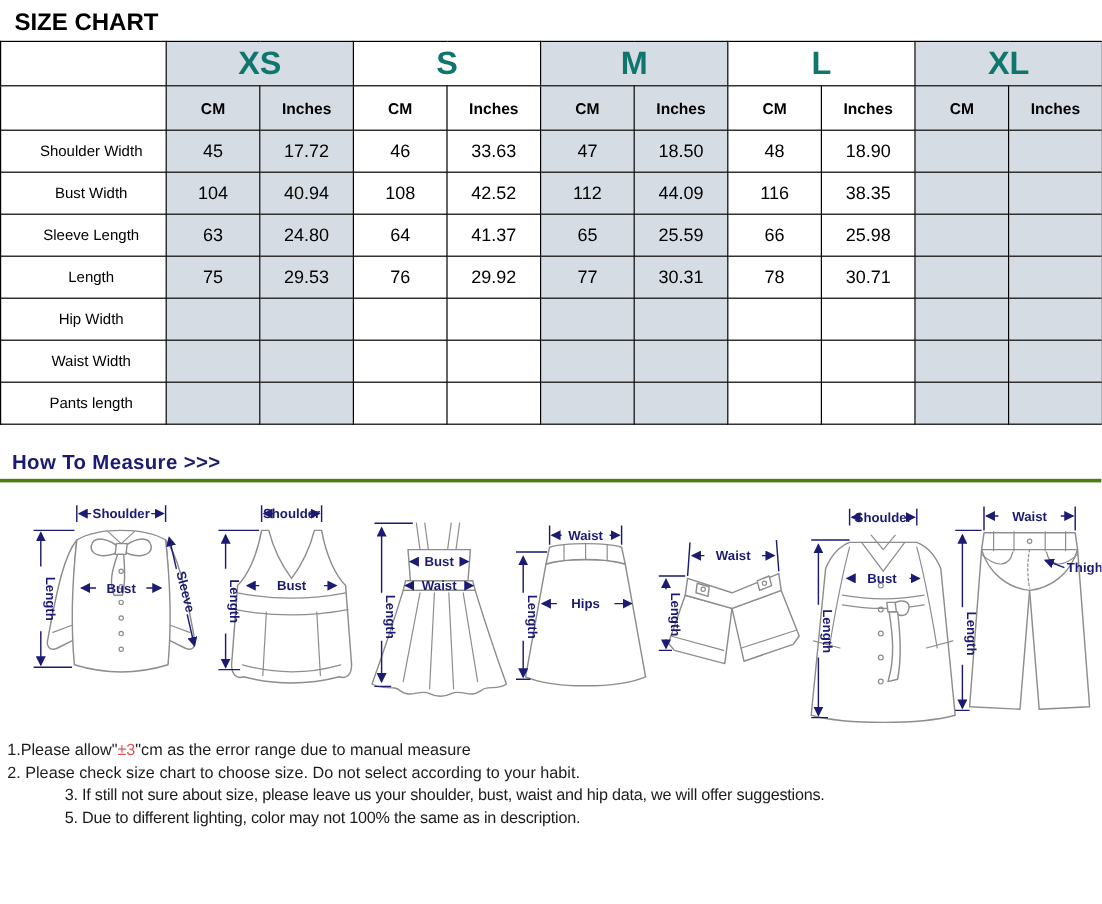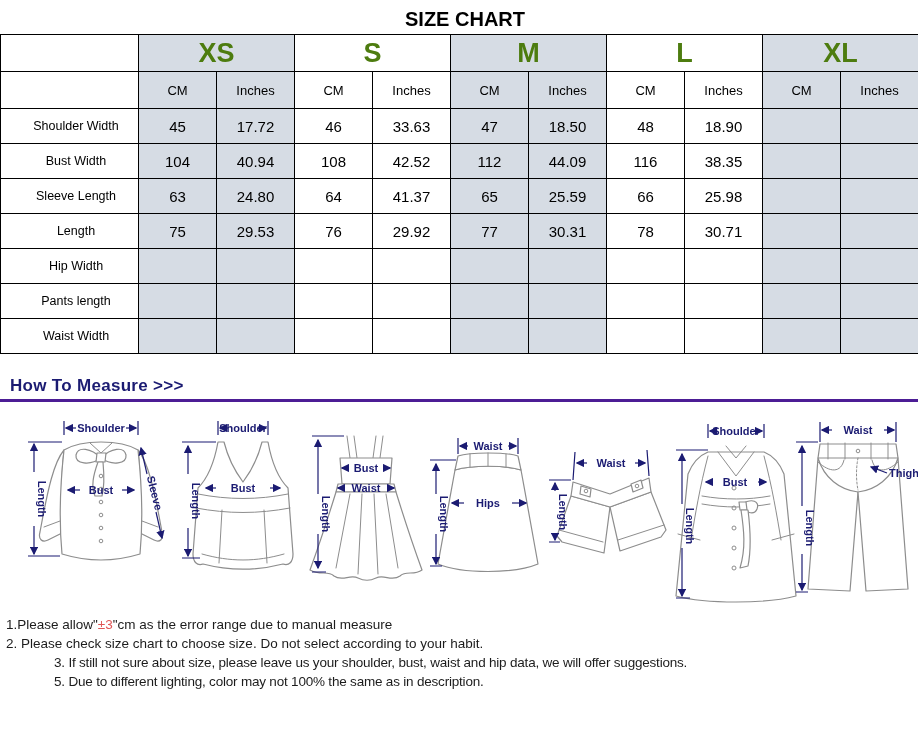--- a/index.html
+++ b/index.html
@@ -1,25 +1,25 @@
 <!DOCTYPE html>
 <html><head>
 <meta charset="utf-8">
 <style>
   html,body{margin:0;padding:0;}
   body{width:918px;height:753px;background:#fff;font-family:"Liberation Sans",sans-serif;color:#000;overflow:hidden;}
-  .title{height:34px;line-height:38px;text-align:center;font-size:20px;font-weight:bold;margin-left:12px;}
+  .title{height:34px;line-height:38px;font-size:20px;font-weight:bold;margin-left:12px;}
   table.size-chart{width:918px;border-collapse:collapse;table-layout:fixed;}
   table.size-chart td,table.size-chart th{border:1px solid #000;text-align:center;vertical-align:middle;padding:0;overflow:hidden;}
   .sh{background:#d6dce4;}
-  tr.size-row th{height:36px;font-size:27px;font-weight:bold;color:#4d7c0f;}
-  tr.unit-row td{height:36px;font-size:13px;font-weight:normal;}
+  tr.size-row th{height:36px;font-size:27px;font-weight:bold;color:#0f766e;}
+  tr.unit-row td{height:36px;font-size:13px;font-weight:bold;}
   tr.dr td{height:34px;font-size:15px;font-weight:normal;}
   tr.dr td.rl{font-size:12.5px;padding-left:13px;}
-  .measure-head{margin-top:22px;padding:0 0 3px 10px;border-bottom:3px solid #4c1d95;}
+  .measure-head{margin-top:22px;padding:0 0 3px 10px;border-bottom:3px solid #4d7c0f;}
   .measure-head span{font-size:17px;font-weight:bold;color:#1b1b72;letter-spacing:.3px;}
   svg.figures{display:block;margin-top:4px;}
   .g{fill:#fff;stroke:#8d8d8d;stroke-width:1.2;stroke-linejoin:round;stroke-linecap:round;}
   .gl{fill:none;stroke:#8d8d8d;stroke-width:1;stroke-linecap:round;}
   .gc{fill:none;stroke:#8d8d8d;stroke-width:1;}
   .m{stroke:#1b1b72;stroke-width:1.2;fill:none;}
   .mt{fill:#1b1b72;font-weight:bold;font-size:11px;font-family:"Liberation Sans",sans-serif;}
   .notes{padding:4px 8px 0 6px;font-size:13.5px;line-height:19px;color:#1c1c1c;}
   .note-red{color:#e05555;}
   .cond{letter-spacing:-0.2px;margin-left:48px;}
@@ -124,34 +124,34 @@
     <td></td>
     <td></td>
     <td class="sh"></td>
     <td class="sh"></td>
     <td></td>
     <td></td>
     <td class="sh"></td>
     <td class="sh"></td>
   </tr>
   <tr class="dr">
+    <td class="rl">Waist Width</td>
+    <td class="sh"></td>
+    <td class="sh"></td>
+    <td></td>
+    <td></td>
+    <td class="sh"></td>
+    <td class="sh"></td>
+    <td></td>
+    <td></td>
+    <td class="sh"></td>
+    <td class="sh"></td>
+  </tr>
+  <tr class="dr">
     <td class="rl">Pants length</td>
-    <td class="sh"></td>
-    <td class="sh"></td>
-    <td></td>
-    <td></td>
-    <td class="sh"></td>
-    <td class="sh"></td>
-    <td></td>
-    <td></td>
-    <td class="sh"></td>
-    <td class="sh"></td>
-  </tr>
-  <tr class="dr">
-    <td class="rl">Waist Width</td>
     <td class="sh"></td>
     <td class="sh"></td>
     <td></td>
     <td></td>
     <td class="sh"></td>
     <td class="sh"></td>
     <td></td>
     <td></td>
     <td class="sh"></td>
     <td class="sh"></td>

